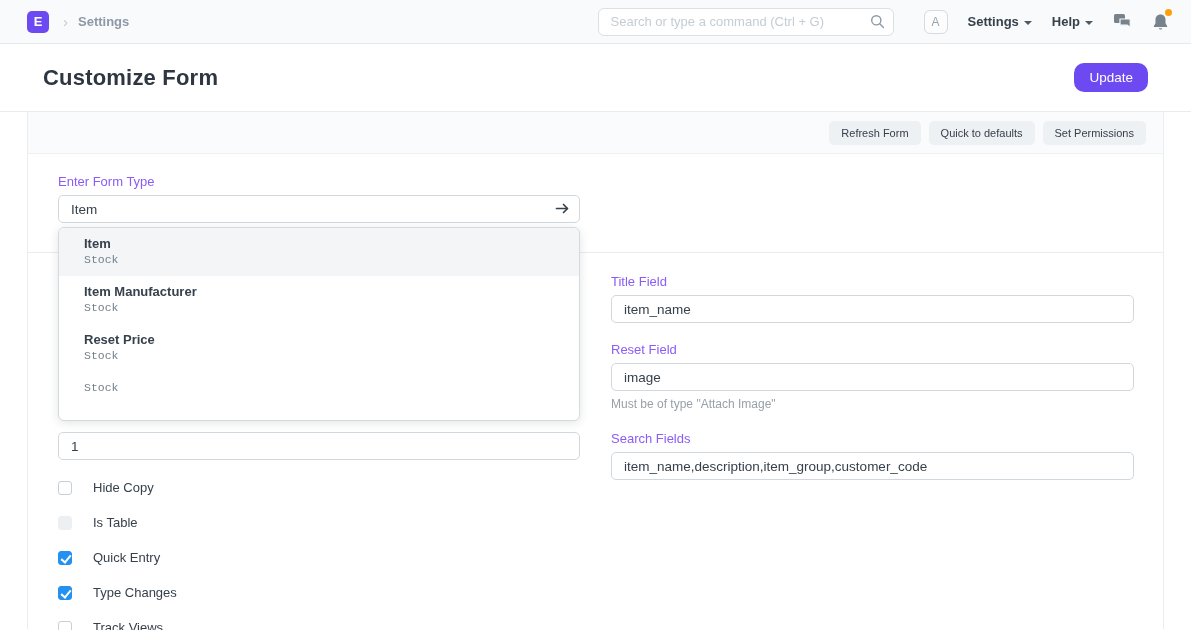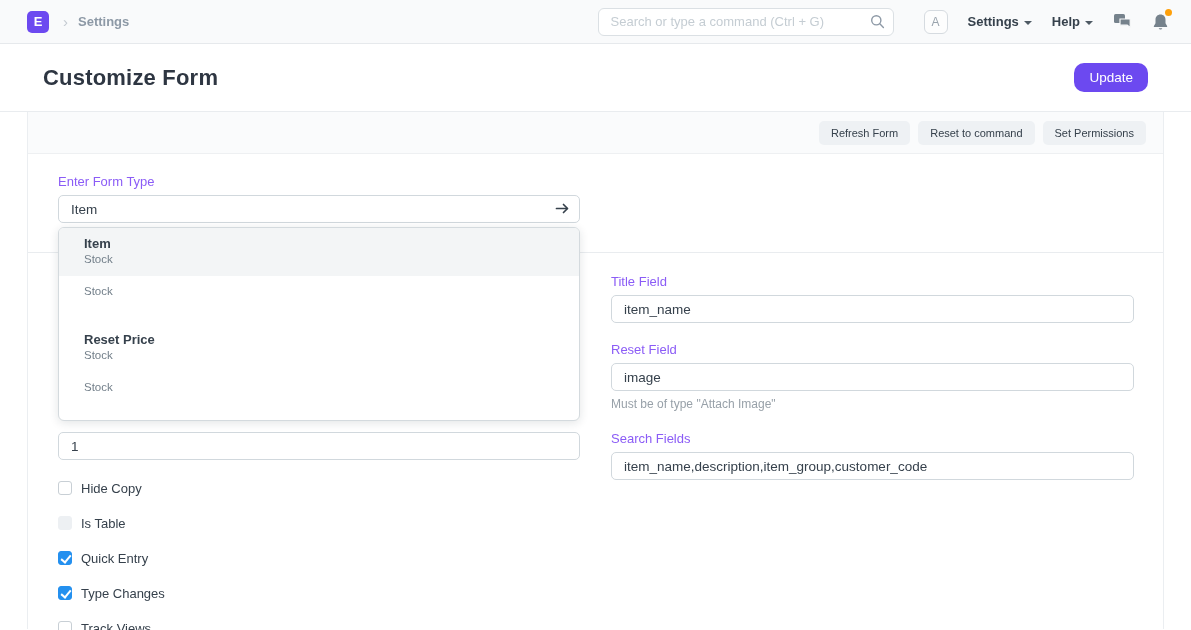--- a/index.html
+++ b/index.html
@@ -65,26 +65,26 @@
   .link-field { position:relative; margin-top:5px; }
   .link-arrow { position:absolute; right:10px; top:6px; cursor:pointer; }
 
   
   .dropdown { position:absolute; left:0; top:73px; width:522px; z-index:5;
     background:#fff; border:1px solid #d4dade; border-radius:6px;
     box-shadow:0 2px 10px rgba(25,39,52,.12); overflow:hidden; }
   .dd-item { padding:8px 25px; height:48px; cursor:pointer; }
   .dd-item.active { background:#f3f5f6; }
   .dd-title { font-size:13px; font-weight:700; color:#36414c; line-height:16px; }
-  .dd-sub { font-size:11.5px; color:#74808b; line-height:15px; }
+  .dd-sub { font-size:11.5px; color:#74808b; line-height:15px;font-family:Liberation Mono, monospace; }
 
   .num-input { margin-top:209px; }
 
   .checks { margin-top:21px; }
-  .check-row { display:flex; align-items:center; height:14px; margin-bottom:21px; cursor:pointer; }
+  .check-row { display:flex; align-items:flex-end; height:14px; margin-bottom:21px; cursor:pointer;gap:12px; }
   .cbox { width:14px; height:14px; border:1px solid #c8cfd5; border-radius:3px;
     background:#fff; flex:none; position:relative; }
   .cbox.checked { background:var(--checkbox_blue,#2490ef); border-color:var(--checkbox_blue,#2490ef); }
   .cbox.checked::after { content:""; position:absolute; left:4px; top:1px; width:4px; height:8px;
     border:solid #fff; border-width:0 2px 2px 0; transform:rotate(40deg); }
   .cbox.disabled { background:#edf0f3; border-color:#edf0f3; }
   .check-label { font-size:13px; color:#36414c; margin-left:9px; }
 
   .rf-group .field-label { margin-bottom:5px; }
   .rf-0 { margin-top:120px; }
@@ -139,21 +139,21 @@
 
 <div class="page-head">
   <h1 class="page-title">Customize Form</h1>
   <button class="btn-primary">Update</button>
 </div>
 
 <div class="container">
 
   <div class="form-toolbar">
     <button class="btn-light">Refresh Form</button>
-    <button class="btn-light">Reset to command</button>
+    <button class="btn-light">Quick to defaults</button>
     <button class="btn-light">Set Permissions</button>
   </div>
 
   <div class="form-body">
     <div class="section-divider"></div>
 
     <div class="col-left">
       <div class="field-label ft-label">Enter Form Type</div>
       <div class="link-field">
         <input class="input" type="text" value="Item" style="">
@@ -164,20 +164,21 @@
           </svg>
         </span>
       </div>
 
       <div class="dropdown">
         <div class="dd-item active">
           <div class="dd-title">Item</div>
           <div class="dd-sub">Stock</div>
         </div>
         <div class="dd-item">
+          <div class="dd-title">Item Manufacturer</div>
           <div class="dd-sub">Stock</div>
         </div>
         <div class="dd-item">
           <div class="dd-title">Reset Price</div>
           <div class="dd-sub">Stock</div>
         </div>
         <div class="dd-item">
           <div class="dd-sub">Stock</div>
         </div>
       </div>

